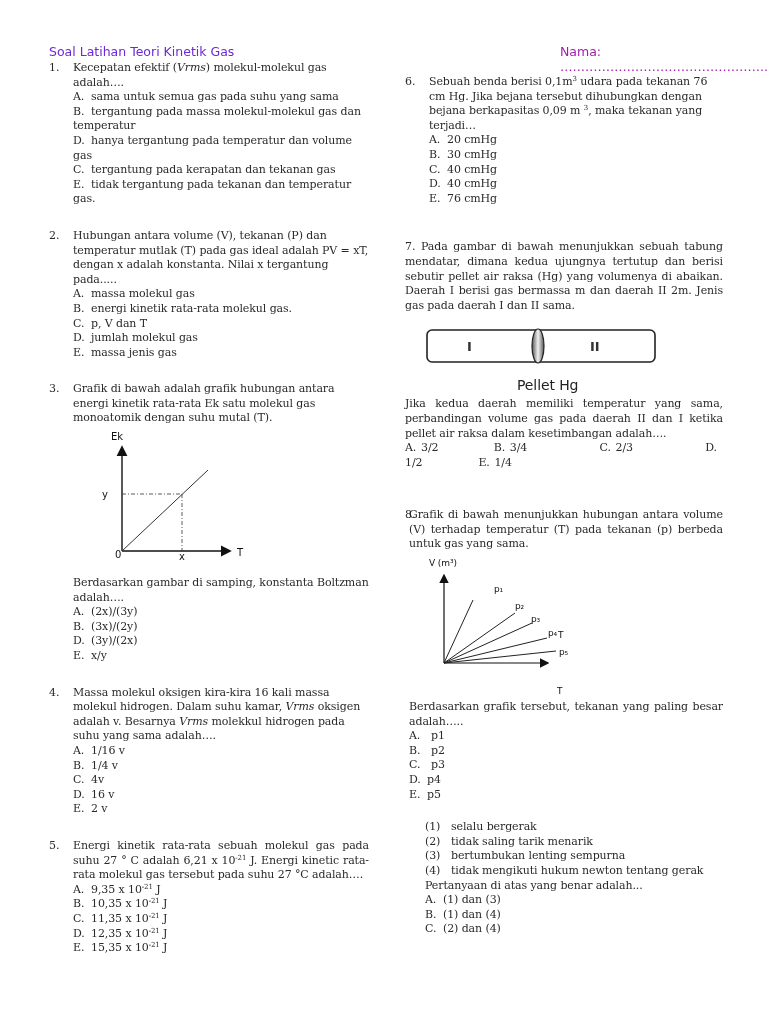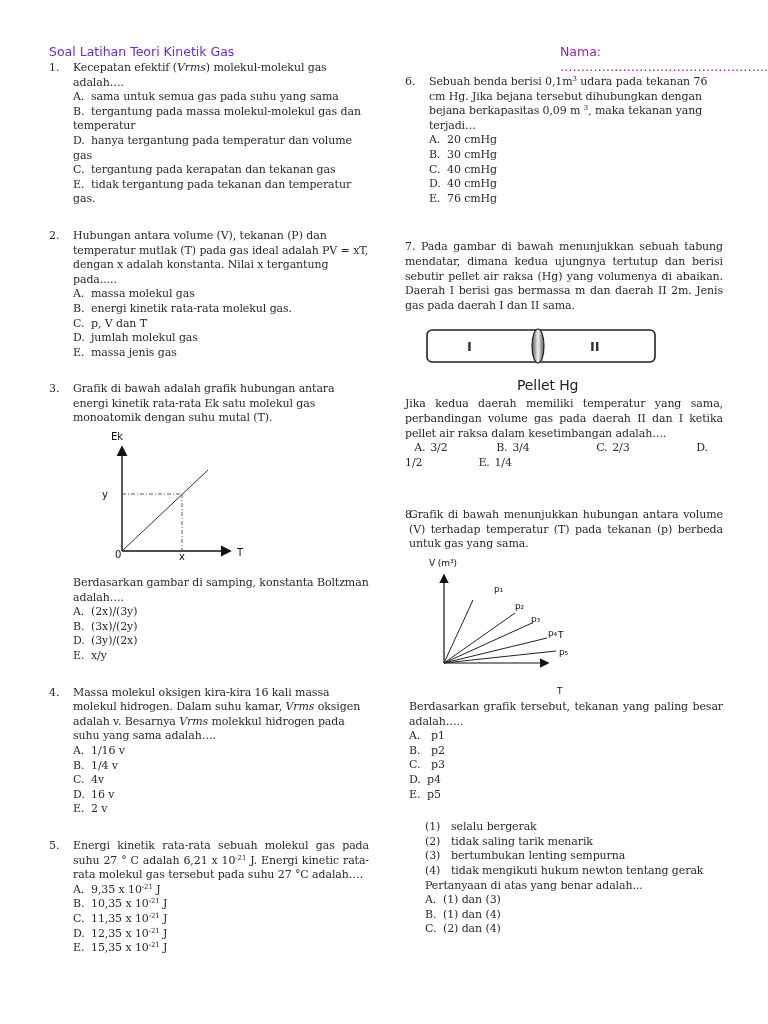--- a/index.html
+++ b/index.html
@@ -15,21 +15,21 @@
     .q .body { margin-left: 24px; }
     .q .stem { text-align: left; }
     .q .stem.justify { text-align: justify; }
     .opt { display: block; }
     .opt .lt { display: inline-block; width: 18px; }
     .gap-lg { height: 22px; }
     sup { font-size: 7px; vertical-align: 4px; line-height: 0; }
     .math { font-style: italic; }
     .graph-box { position: relative; }
     svg text { font-family: "DejaVu Sans", sans-serif; }
-    .inline-opts { display: flex; justify-content: center; }
+    .inline-opts { display: flex; justify-content: flex-end; gap: 12px; }
   </style>
 </head>
 <body>
 
 <div class="page">
 
   <div class="hdr-title">Soal Latihan Teori Kinetik Gas</div>
   <div class="hdr-name">Nama: …………………………………………..</div>
 
   <div class="col left">

